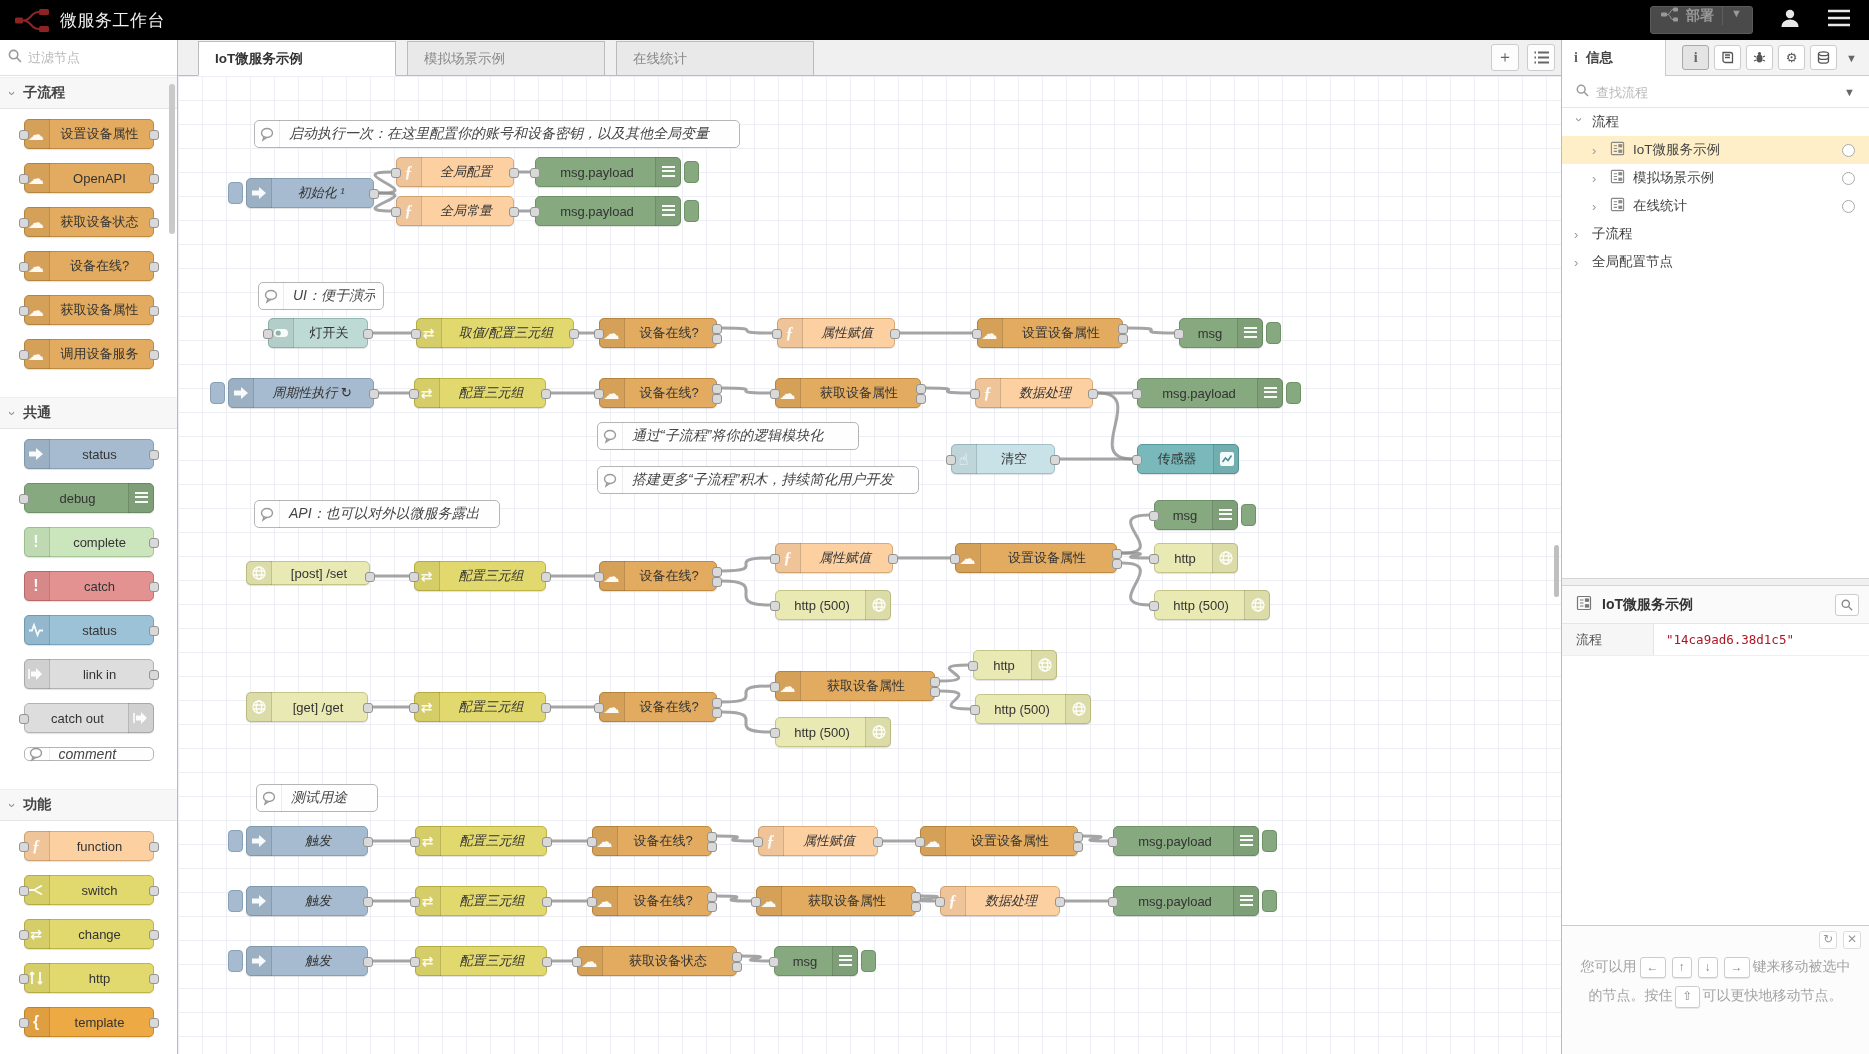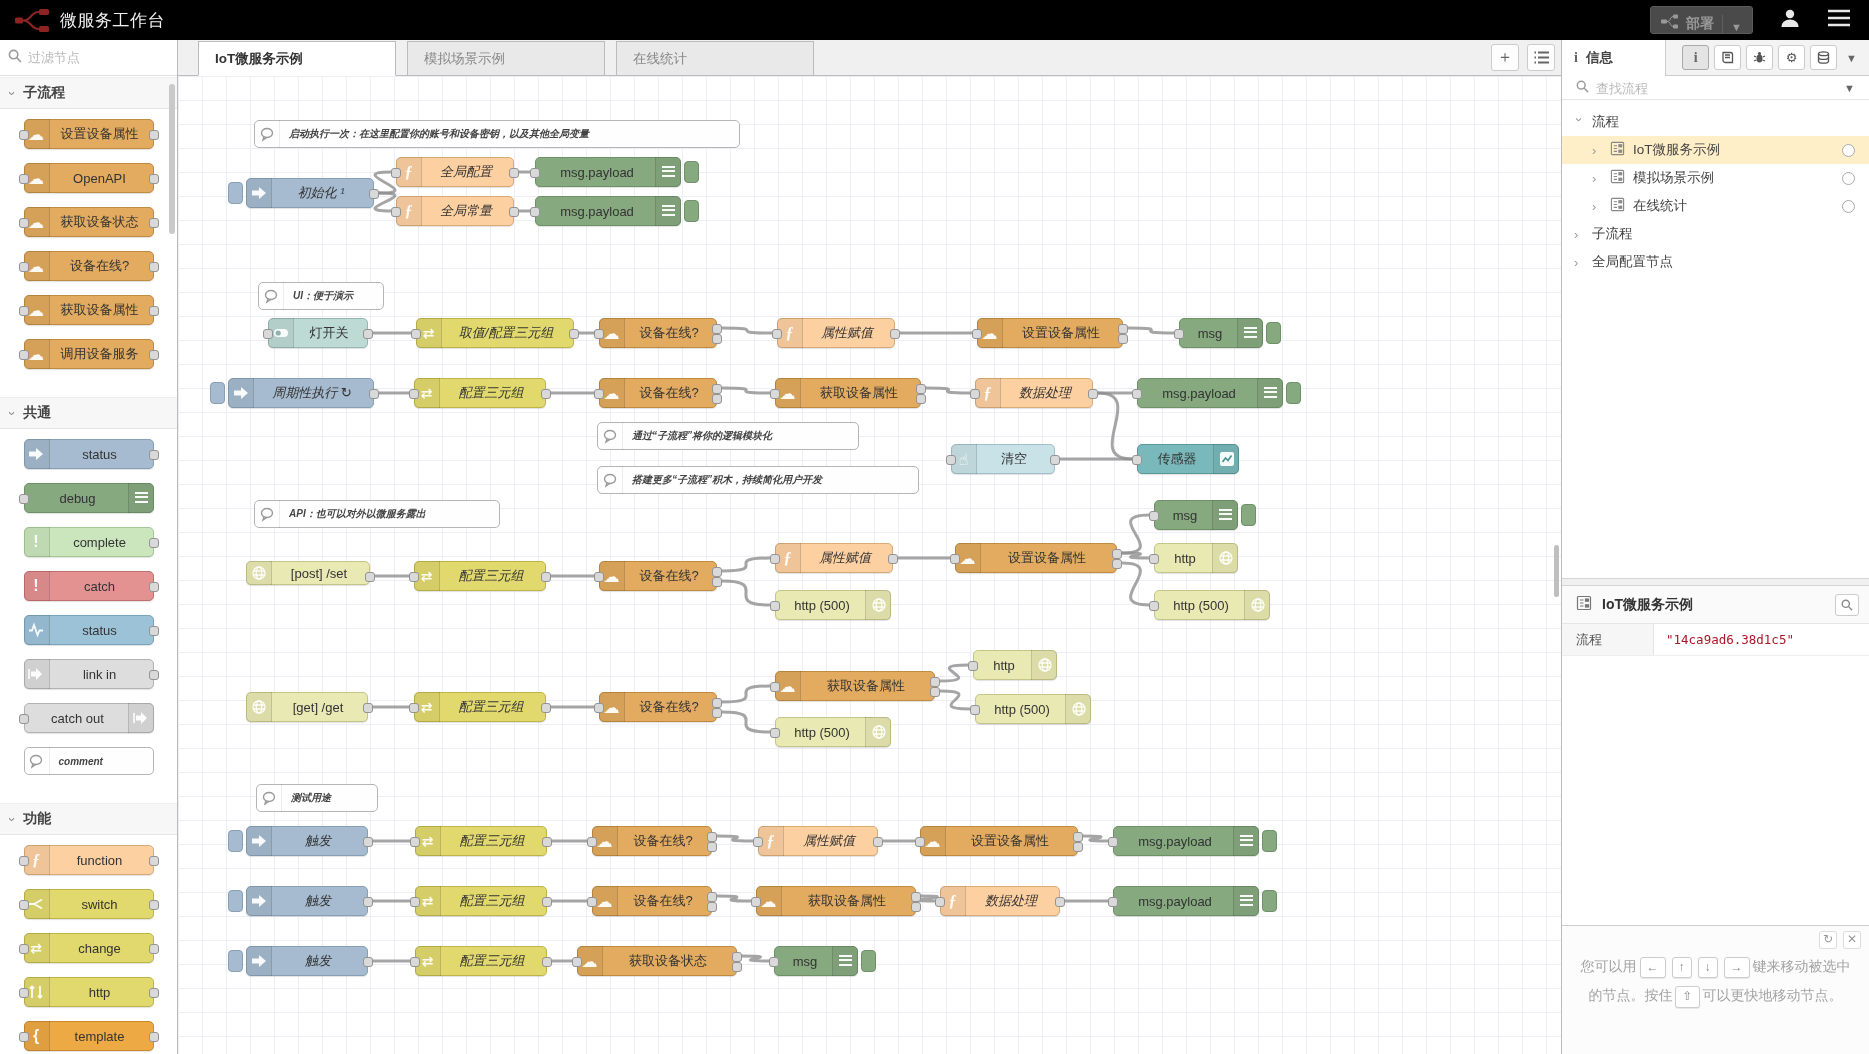--- a/index.html
+++ b/index.html
@@ -5,21 +5,21 @@
   * { box-sizing: border-box; margin: 0; padding: 0; }
   html,body { width:1869px; height:1054px; overflow:hidden;
     font-family:"Liberation Sans","DejaVu Sans",sans-serif; background:#fff; }
 
   
   #header { position:absolute; left:0; top:0; right:0; height:40px; background:#000;
     display:flex; align-items:center; color:#eee; z-index:50; }
   #logo { margin-left:14px; display:flex; align-items:center; }
   #app-title { margin-left:10px; font-size:17px; color:#f0f0f0; letter-spacing:.5px; }
   #header-right { margin-left:auto; display:flex; align-items:center; gap:26px; margin-right:18px; }
-  #deploy-btn { display:flex; align-items:flex-end; background:#4a4a4a; border:1px solid #5a5a5a;
+  #deploy-btn { display:flex; align-items:flex-start; background:#4a4a4a; border:1px solid #5a5a5a;
     border-radius:3px; height:28px; padding:0 10px; gap:8px; cursor:default; }
   #deploy-btn .dlabel { color:#999; font-size:14px; font-weight:bold; }
   #deploy-btn .dsep { width:1px; height:18px; background:#5e5e5e; }
   #deploy-btn .dcaret { color:#999; font-size:11px; }
   .hicon { color:#ddd; }
 
   
   #palette { position:absolute; left:0; top:40px; bottom:0; width:178px; background:#fff;
     border-right:1px solid #bbb; }
   #workspace { position:absolute; left:178px; top:40px; right:308px; bottom:0; }
@@ -35,31 +35,31 @@
   .pal-section-header { height:32px; background:#f7f7f7; border-bottom:1px solid #e6e6e6; border-top:1px solid #eee;
     display:flex; align-items:center; padding-left:10px; gap:9px; font-size:14px; font-weight:bold; color:#444; cursor:pointer; }
   .chev { display:inline-block; color:#888; font-size:13px; transform:rotate(90deg); font-weight:normal; }
   .pal-items { padding:10px 0 14px 0; }
   .pal .fnode { position:relative; width:130px; margin:0 auto 14px auto; }
   #palette-sb { position:absolute; right:2px; top:44px; width:6px; height:150px; background:#c9c9c9; border-radius:3px; }
 
   
   .fnode { position:absolute; height:30px; border:1px solid; border-radius:5px; font-size:13px;
     box-shadow:0 1px 1px rgba(0,0,0,.12); cursor:pointer; }
-  .fnode.cmt { height:28px; box-shadow:none; }
+  .fnode.cmt { height:14px; box-shadow:none; }
   .nicon { position:absolute; top:-1px; bottom:-1px; width:26px; display:flex; align-items:center;
     justify-content:center; background:rgba(0,0,0,.055); }
   .nicon.il { left:-1px; border-right:1px solid rgba(0,0,0,.12); border-radius:4px 0 0 4px; }
   .nicon.ir { right:-1px; border-left:1px solid rgba(0,0,0,.12); border-radius:0 4px 4px 0; }
   .cmt .nicon { background:transparent; border-color:rgba(0,0,0,.07); }
   .nlabel { position:absolute; top:0; bottom:0; left:30px; right:8px; display:flex; align-items:center;
     justify-content:center; color:#333; white-space:nowrap; overflow:hidden; }
   .lab-right .nlabel { left:8px; right:30px; }
   .nlabel.it { font-style:italic; }
-  .cmt .nlabel { font-weight:bold; font-style:italic; color:#444; font-size:10px; justify-content:flex-start; padding-left:4px;}
+  .cmt .nlabel { font-weight:normal; font-style:italic; color:#444; font-size:14px; justify-content:flex-start; padding-left:4px;}
   .g { color:rgba(255,255,255,.92); font-weight:bold; font-size:14px; }
   .g.big { font-size:16px; }
   .g.serif { font-family:"Liberation Serif","DejaVu Serif",serif; font-style:italic; font-size:16px; }
   .nicon svg { width:16px; height:16px; }
   .port { position:absolute; width:10px; height:10px; background:#d9d9d9; border:1px solid #939393;
     border-radius:3px; z-index:3; }
   .pin { left:-6px; }
   .pout { right:-6px; }
   .nbtn { position:absolute; width:15px; height:22px; top:3px; border:1px solid; border-radius:4px; z-index:2; }
   .nbtn.bl { left:-19px; }
@@ -89,21 +89,21 @@
   #sidebar-tabs { position:absolute; left:0; right:0; top:0; height:36px; background:#f3f3f3;
     border-bottom:1px solid #ccc; display:flex; align-items:center; }
   #info-tab { width:104px; height:36px; background:#fff; border-right:1px solid #ccc;
     display:flex; align-items:center; gap:8px; padding-left:12px; font-size:13.5px; font-weight:bold; color:#444; }
   .i-glyph { font-family:"Liberation Serif","DejaVu Serif",serif; font-weight:bold; font-size:14px; color:#666; }
   #sidebar-toolbar { margin-left:auto; display:flex; align-items:center; gap:5px; padding-right:8px; }
   .sb-btn { width:27px; height:25px; background:#fff; border:1px solid #ccc; border-radius:3px;
     display:flex; align-items:center; justify-content:center; color:#555; cursor:pointer; font-size:13px; }
   .sb-btn.active { background:#e4e4e4; border-color:#aaa; }
   .sb-caret { color:#666; font-size:11px; padding:0 4px; cursor:pointer; }
-  #sidebar-search { position:absolute; top:37px; left:0; right:0; height:23px; border-bottom:1px solid #e5e5e5;
+  #sidebar-search { position:absolute; top:37px; left:0; right:0; height:31px; border-bottom:1px solid #e5e5e5;
     display:flex; align-items:center; padding:0 10px 0 14px; gap:7px; }
   #sidebar-search input { border:none; outline:none; flex:1; font-size:13px; color:#555; font-family:inherit; }
   #sidebar-search input::placeholder { color:#b9b9b9; }
   #tree { position:absolute; top:68px; left:0; right:0; height:470px; overflow:hidden; }
   .tree-row { height:28px; display:flex; align-items:center; gap:8px; padding-left:12px; font-size:13.5px;
     color:#444; cursor:pointer; position:relative; }
   .tree-row .chev, .tree-row .chev-c { color:#999; font-size:13px; width:10px; }
   .chev-c { display:inline-block; }
   .tree-child { padding-left:30px; }
   .tree-child.selected { background:#ffefc8; }

